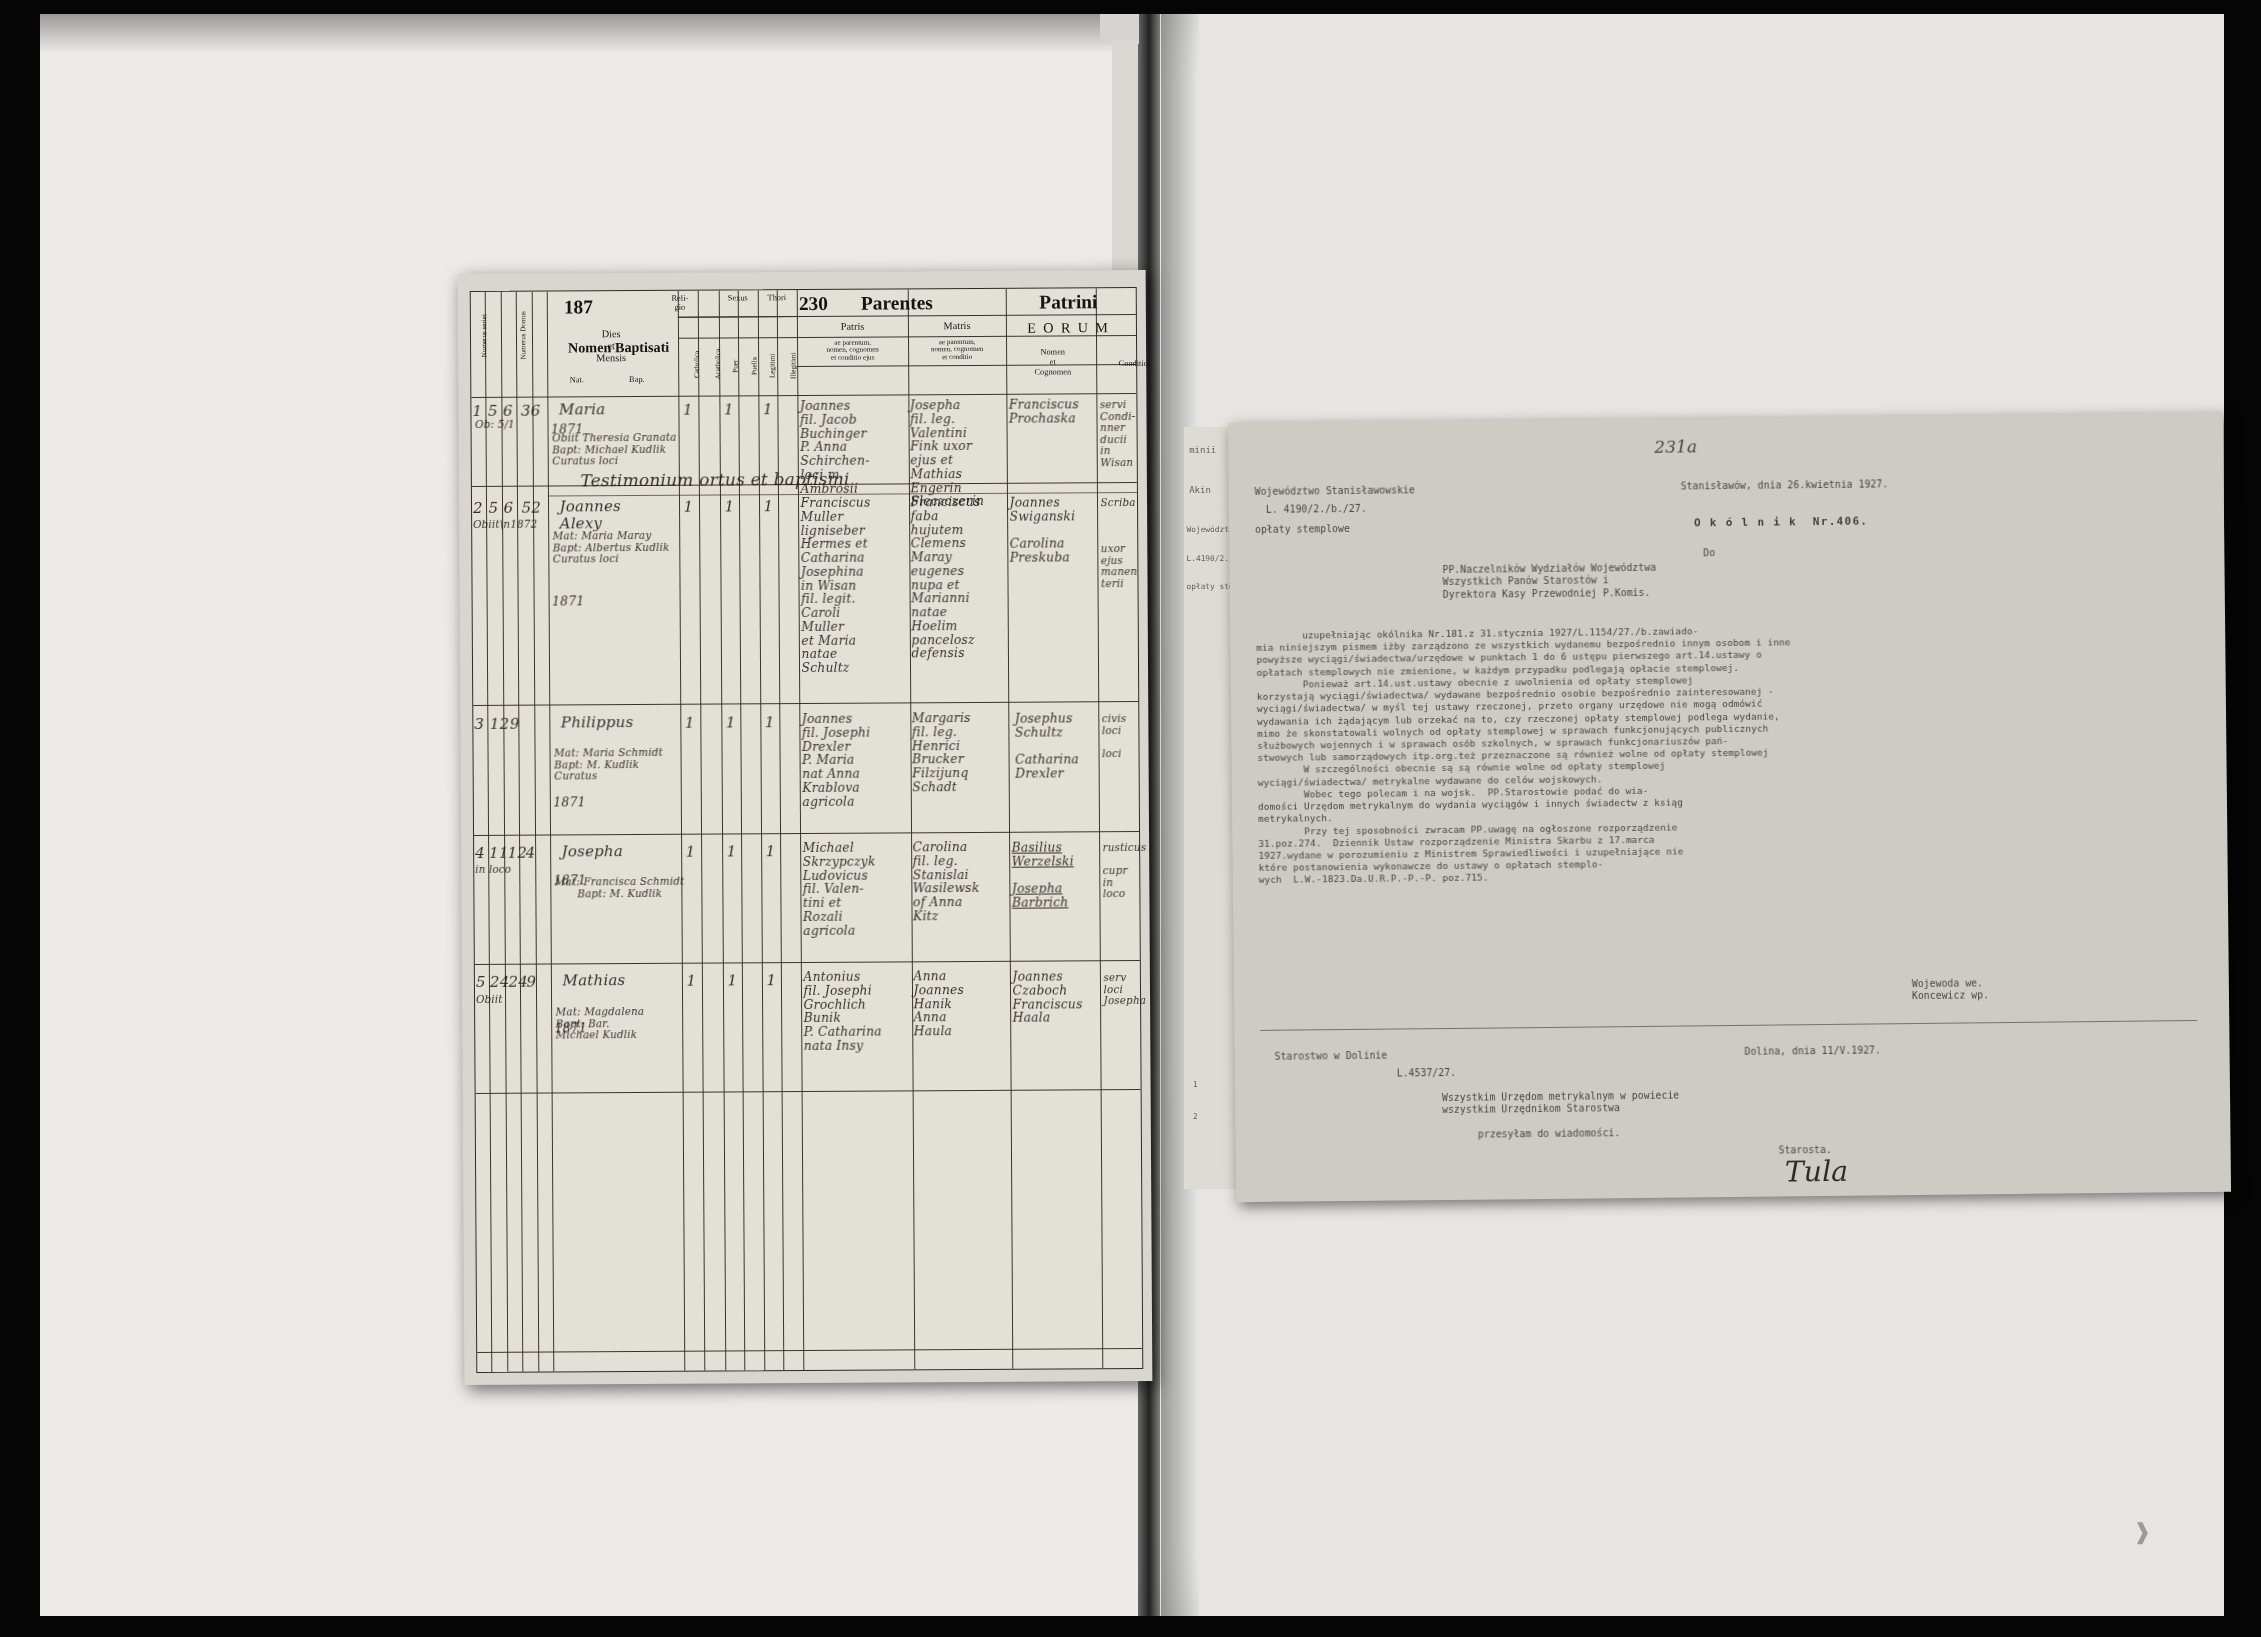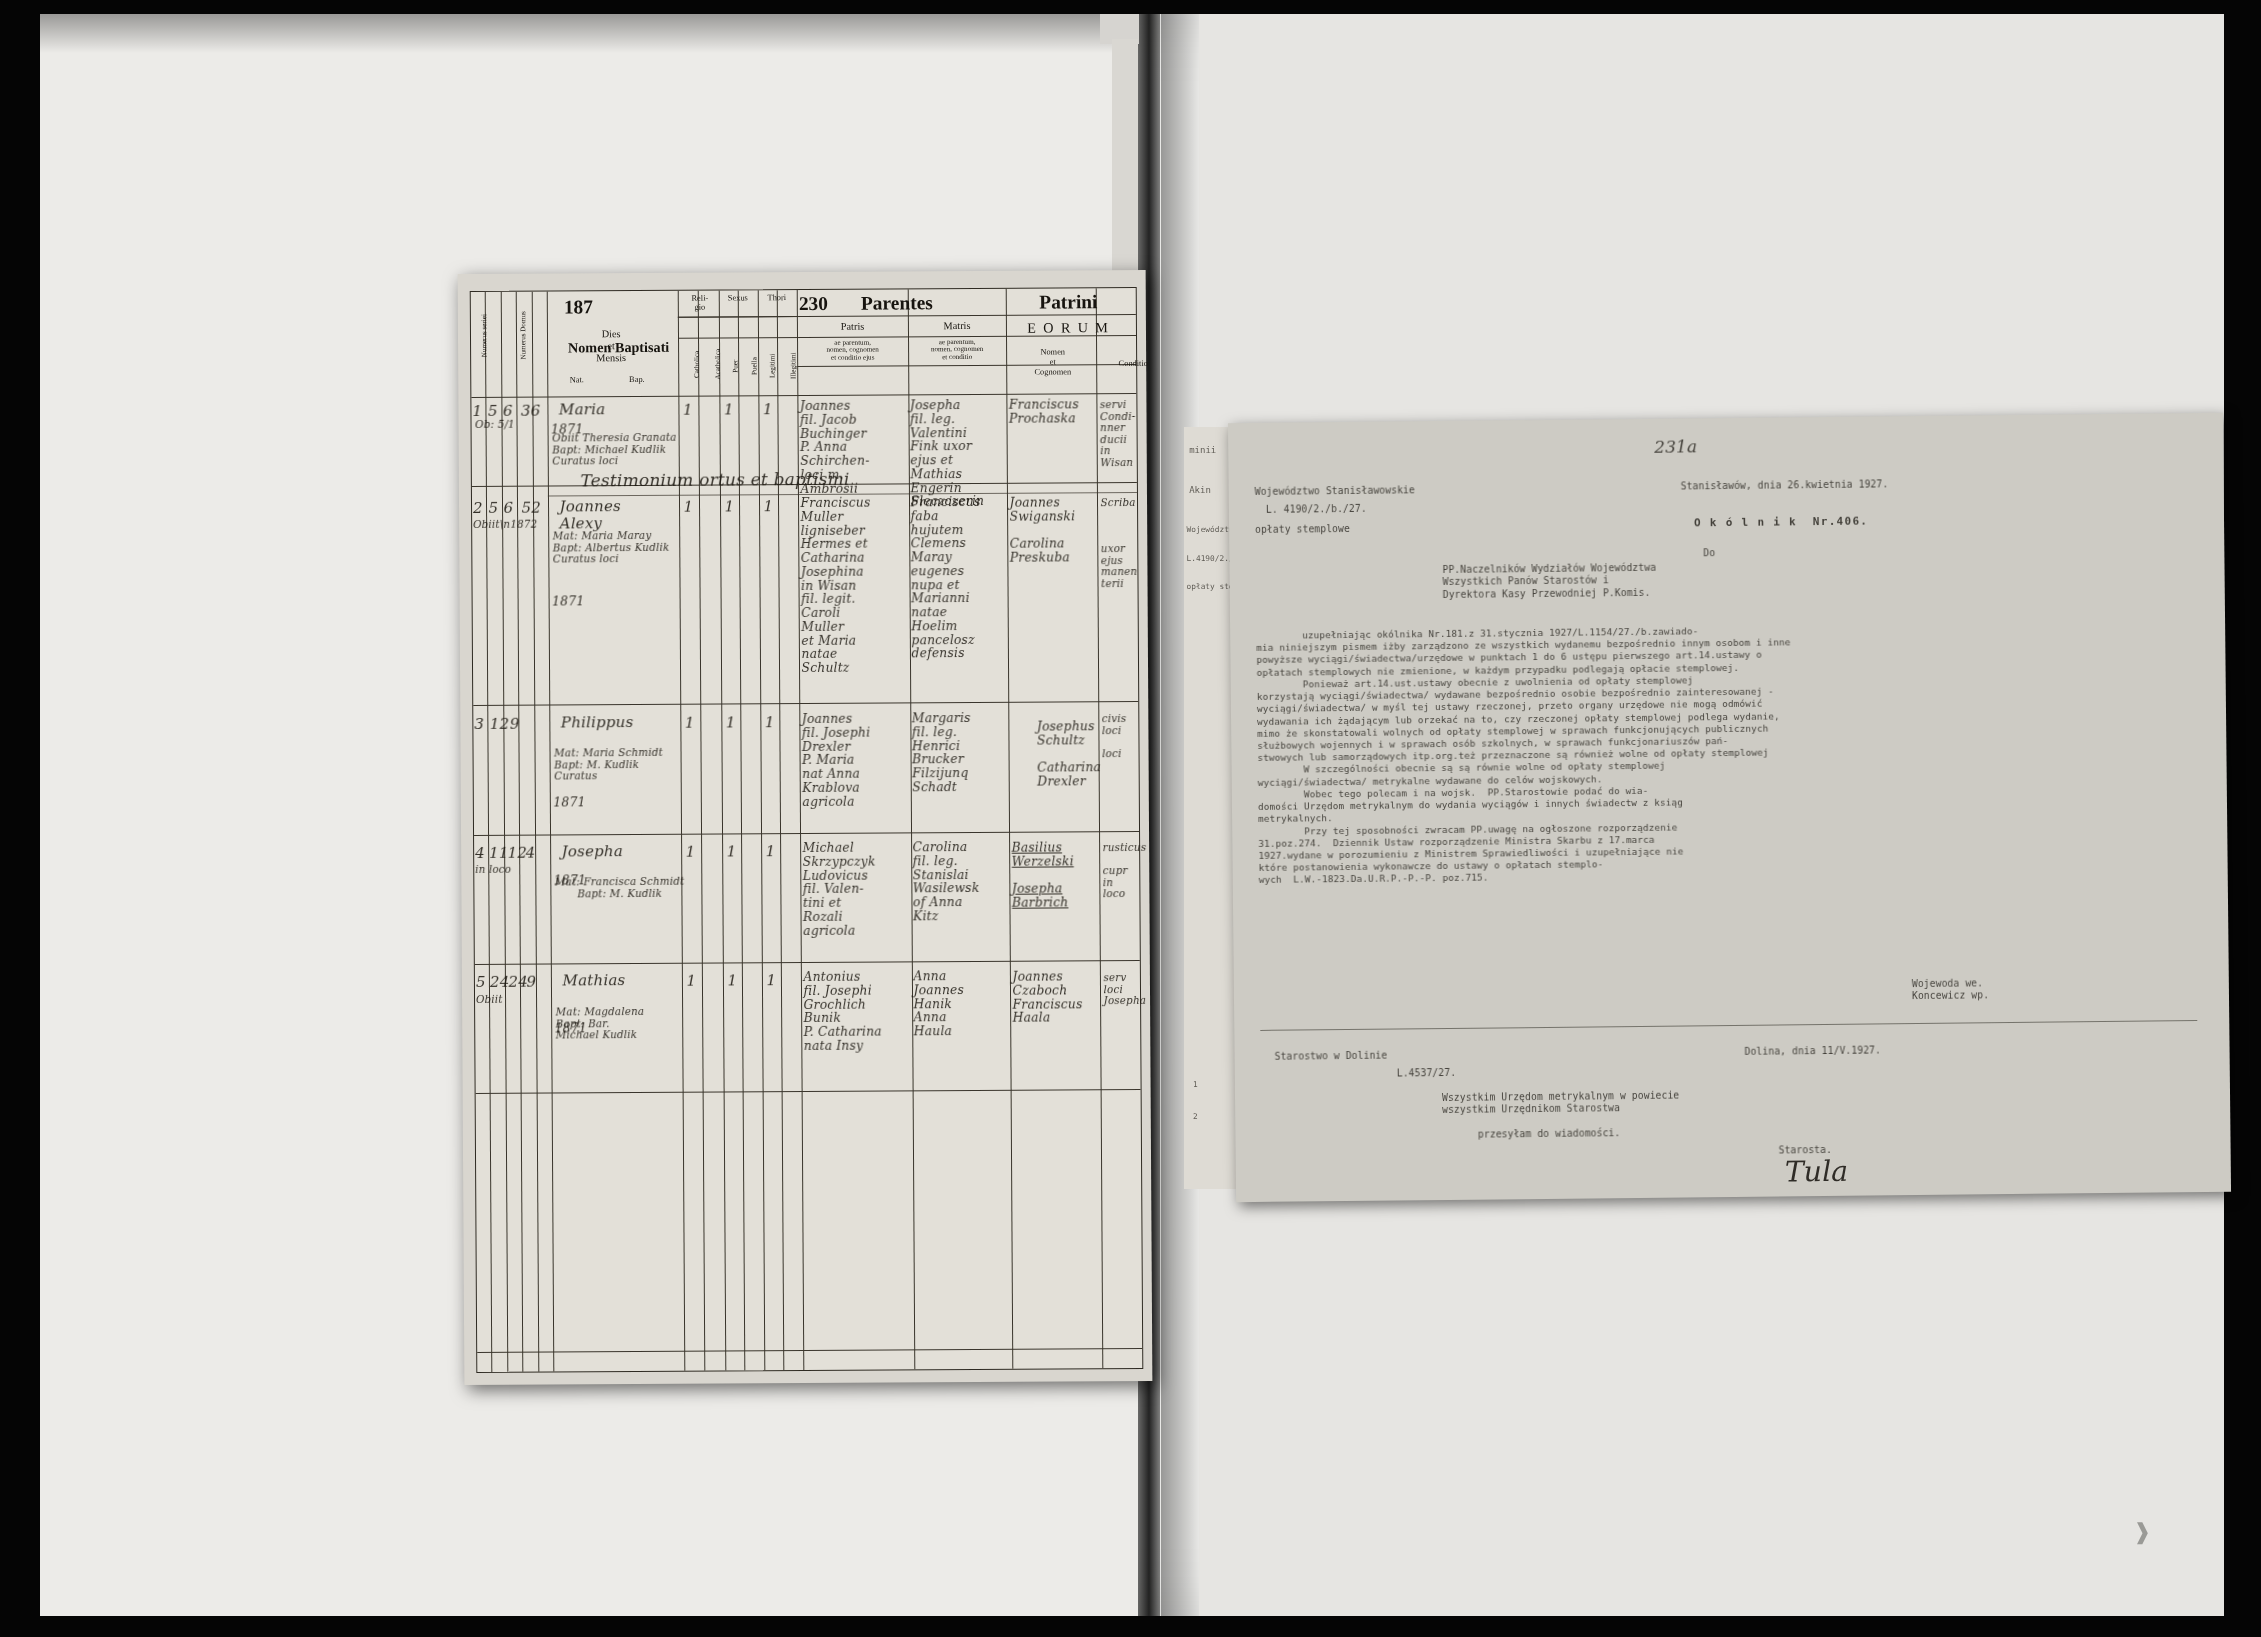--- a/index.html
+++ b/index.html
@@ -152,21 +152,21 @@
           <div class="hdr-txt" style="left:0;top:0;"></div>
           <div class="hdr-txt sm" style="left:84px;top:0;width:0;"></div>
 
           <div class="hdr-txt md" style="left:81px;top:0;width:0;"></div>
 
           <div class="hdr-txt" style="left:0;top:0;"></div>
 
           <div class="hdr-txt md" style="left:90px;top:48px;width:116px;font-weight:bold;">Nomen
 Baptisati</div>
 
-          <div class="hdr-txt tiny" style="left:209px;top:3.9px;width:41px;white-space:pre;">Reli-
+          <div class="hdr-txt tiny" style="left:189px;top:3.9px;width:41px;white-space:pre;">Reli-
 gio</div>
           <div class="hdr-txt xtiny rot" style="left:191px;top:70px;width:71px;">Catholica</div>
           <div class="hdr-txt xtiny rot" style="left:212px;top:70px;width:71px;">Acatholica</div>
 
           <div class="hdr-txt tiny" style="left:249px;top:3.9px;width:37px;">Sexus</div>
           <div class="hdr-txt xtiny rot" style="left:234px;top:72px;width:62px;">Puer</div>
           <div class="hdr-txt xtiny rot" style="left:253px;top:72px;width:62px;">Puella</div>
 
           <div class="hdr-txt tiny" style="left:288px;top:3.9px;width:37px;">Thori</div>
           <div class="hdr-txt xtiny rot" style="left:271px;top:72px;width:62px;">Legitimi</div>
@@ -304,21 +304,21 @@
 P. Maria
 nat Anna
 Krablova
 agricola</div>
           <div class="hand blur" style="left:439px;top:423px;">Margaris
 fil. leg.
 Henrici
 Brucker
 Filzijunq
 Schadt</div>
-          <div class="hand blur" style="left:564px;top:424px;margin-top:8px;">Josephus
+          <div class="hand blur" style="left:542px;top:424px;">Josephus
 Schultz
 
 Catharina
 Drexler</div>
           <div class="hand blur sm" style="left:629px;top:425px;">civis
 loci
 
 loci</div>
           <div class="hand blur sm" style="left:81px;top:456px;">Mat: Maria Schmidt
 Bapt: M. Kudlik

